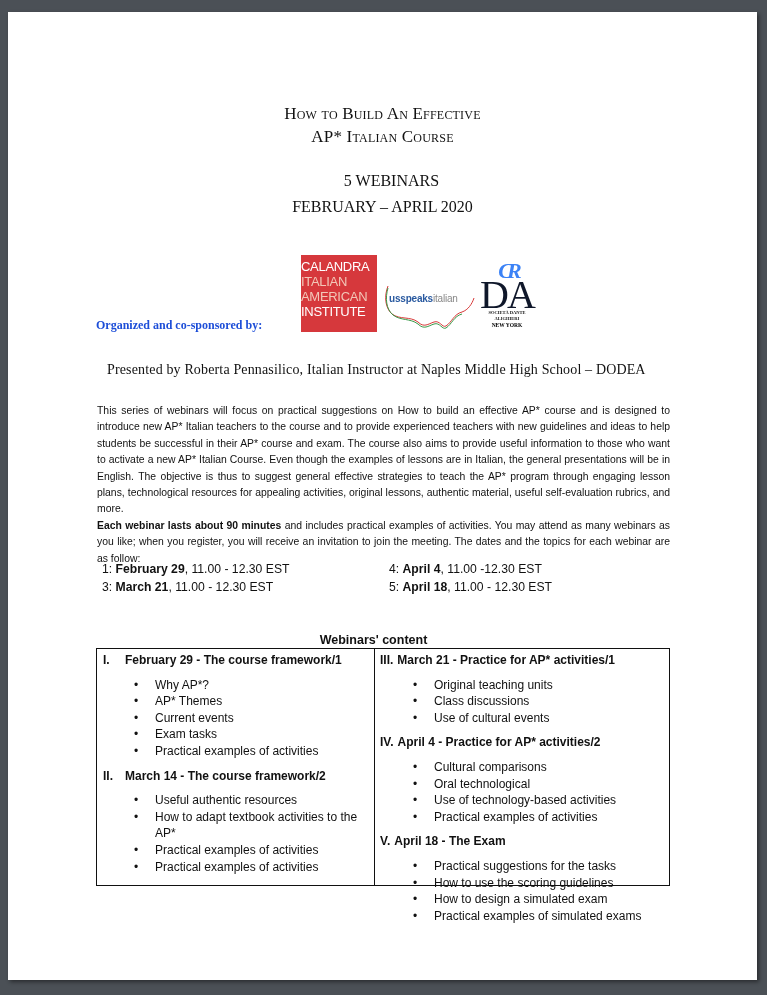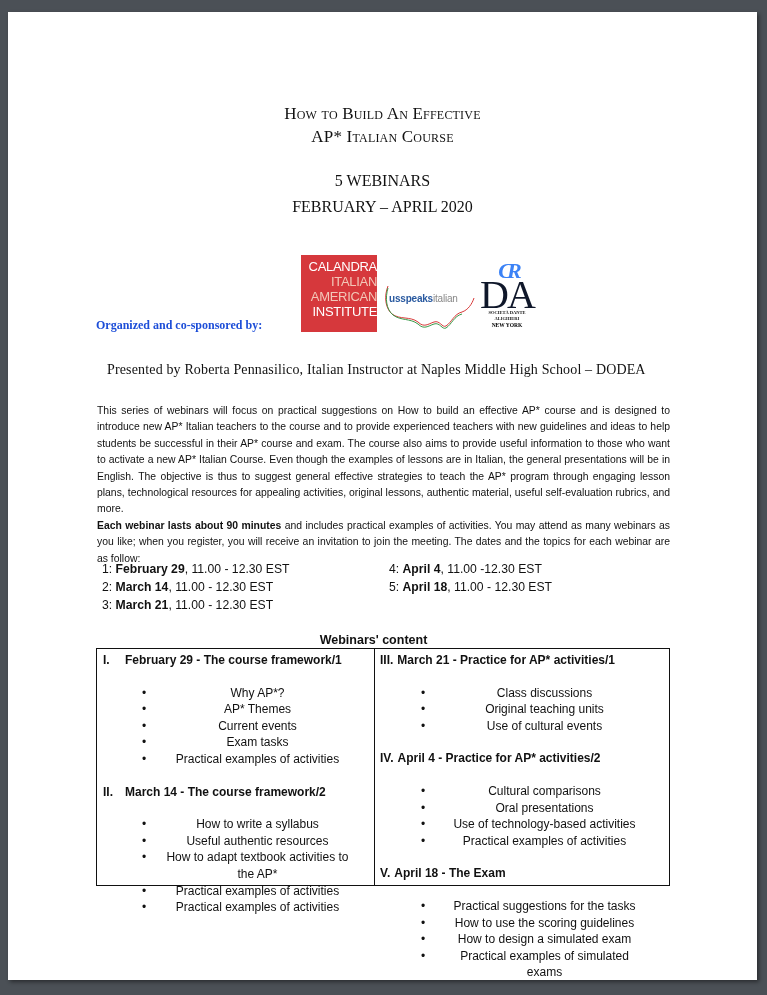--- a/index.html
+++ b/index.html
@@ -28,21 +28,21 @@
       color: #111;
       font-family: "Liberation Serif", "DejaVu Serif", serif;
     }
     .sc {
       font-variant: small-caps;
       font-size: 17px;
       letter-spacing: 0.2px;
     }
     .t1 { top: 92px; }
     .t2 { top: 115px; }
-    .t3 { top: 160px; font-size: 16px; }
+    .t3 { top: 160px; font-size: 16px; padding-left: 9px; }
     .t4 { top: 186px; font-size: 16px; }
 
     .sponsor-label {
       position: absolute;
       left: 88px;
       top: 306px;
       font-size: 12px;
       color: #1d4ed8;
       font-family: "Liberation Serif", "DejaVu Serif", serif;
       font-weight: bold;
@@ -51,21 +51,21 @@
       position: absolute;
       left: 293px;
       top: 243px;
       width: 76px;
       height: 77px;
       background: #d6383c;
       color: #fff;
       font-family: "Liberation Sans", "DejaVu Sans", sans-serif;
       font-size: 13px;
       line-height: 15px;
-      text-align: right;
+      text-align: left;
       padding-top: 4px;
       box-sizing: border-box;
       letter-spacing: -0.3px;
     }
     .logo-calandra .light { color: #f2c7b8; }
     .logo-usspeaks {
       position: absolute;
       left: 374px;
       top: 264px;
       width: 98px;
@@ -190,21 +190,21 @@
       line-height: 16.6px;
       display: flex;
     }
     .section-title .num {
       display: inline-block;
       width: 22px;
       padding-left: 6px;
     }
     .right .section-title .num { padding-left: 5px; }
     .right .section-title.tight .num { width: auto; padding-right: 4px; }
-    .items { list-style: none; margin: 16px; padding: 0; text-align: center; }
+    .items { list-style: none; margin: 8px; padding: 0; }
     .items li {
       position: relative;
       padding-left: 50px;
       line-height: 16.6px;
       padding-right: 6px;
     }
     .items li::before {
       content: "\2022";
       position: absolute;
       left: 29px;
@@ -249,21 +249,20 @@
 
   <div class="presenter">Presented by Roberta Pennasilico, Italian Instructor at Naples Middle High School – DODEA</div>
 
   <div class="body-text">
     <p>This series of webinars will focus on practical suggestions on How to build an effective AP* course and is designed to introduce new AP* Italian teachers to the course and to provide experienced teachers with new guidelines and ideas to help students be successful in their AP* course and exam. The course also aims to provide useful information to those who want to activate a new AP* Italian Course. Even though the examples of lessons are in Italian, the general presentations will be in English. The objective is thus to suggest general effective strategies to teach the AP* program through engaging lesson plans, technological resources for appealing activities, original lessons, authentic material, useful self-evaluation rubrics, and more.</p>
     <p><b>Each webinar lasts about 90 minutes</b><span> and includes practical examples of activities. You may attend as many webinars as you like; when you register, you will receive an invitation to join the meeting. The dates and the topics for each webinar are as follow:</span></p>
   </div>
 
   <div class="schedule col1">
     <div class="row"><span>1: </span><b>February 29</b><span>, 11.00 - 12.30 EST</span></div>
-    <div class="row"><span>2: </span><b>March 14</b><span>, 11.00 - 12.30 EST</span></div>
     <div class="row"><span>3: </span><b>March 21</b><span>, 11.00 - 12.30 EST</span></div>
   </div>
   <div class="schedule col2">
     <div class="row"><span>4: </span><b>April 4</b><span>, 11.00 -12.30 EST</span></div>
     <div class="row"><span>5: </span><b>April 18</b><span>, 11.00 - 12.30 EST</span></div>
   </div>
 
   <div class="content-heading">Webinars' content</div>
 
   <div class="content-table">
@@ -277,44 +276,43 @@
         <li>AP* Themes</li>
         <li>Current events</li>
         <li>Exam tasks</li>
         <li>Practical examples of activities</li>
       </ul>
       <div class="section-title">
           <span class="num">II.</span>
           <span>March 14 - The course framework/2</span>
         </div>
       <ul class="items">
-        <li>How to write a syllabus</li>
         <li>Useful authentic resources</li>
         <li>How to adapt textbook activities to the AP*</li>
         <li>Practical examples of activities</li>
         <li>Practical examples of activities</li>
       </ul>
     </div>
     <div class="col right">
       <div class="section-title tight">
           <span class="num">III.</span>
           <span>March 21 - Practice for AP* activities/1</span>
         </div>
       <ul class="items">
+        <li>Original teaching units</li>
         <li>Class discussions</li>
-        <li>Original teaching units</li>
         <li>Use of cultural events</li>
       </ul>
       <div class="section-title tight">
           <span class="num">IV.</span>
           <span>April 4 - Practice for AP* activities/2</span>
         </div>
       <ul class="items">
         <li>Cultural comparisons</li>
-        <li>Oral presentations</li>
+        <li>Oral technological</li>
         <li>Use of technology-based activities</li>
         <li>Practical examples of activities</li>
       </ul>
       <div class="section-title tight">
           <span class="num">V.</span>
           <span>April 18 - The Exam</span>
         </div>
       <ul class="items">
         <li>Practical suggestions for the tasks</li>
         <li>How to use the scoring guidelines</li>

